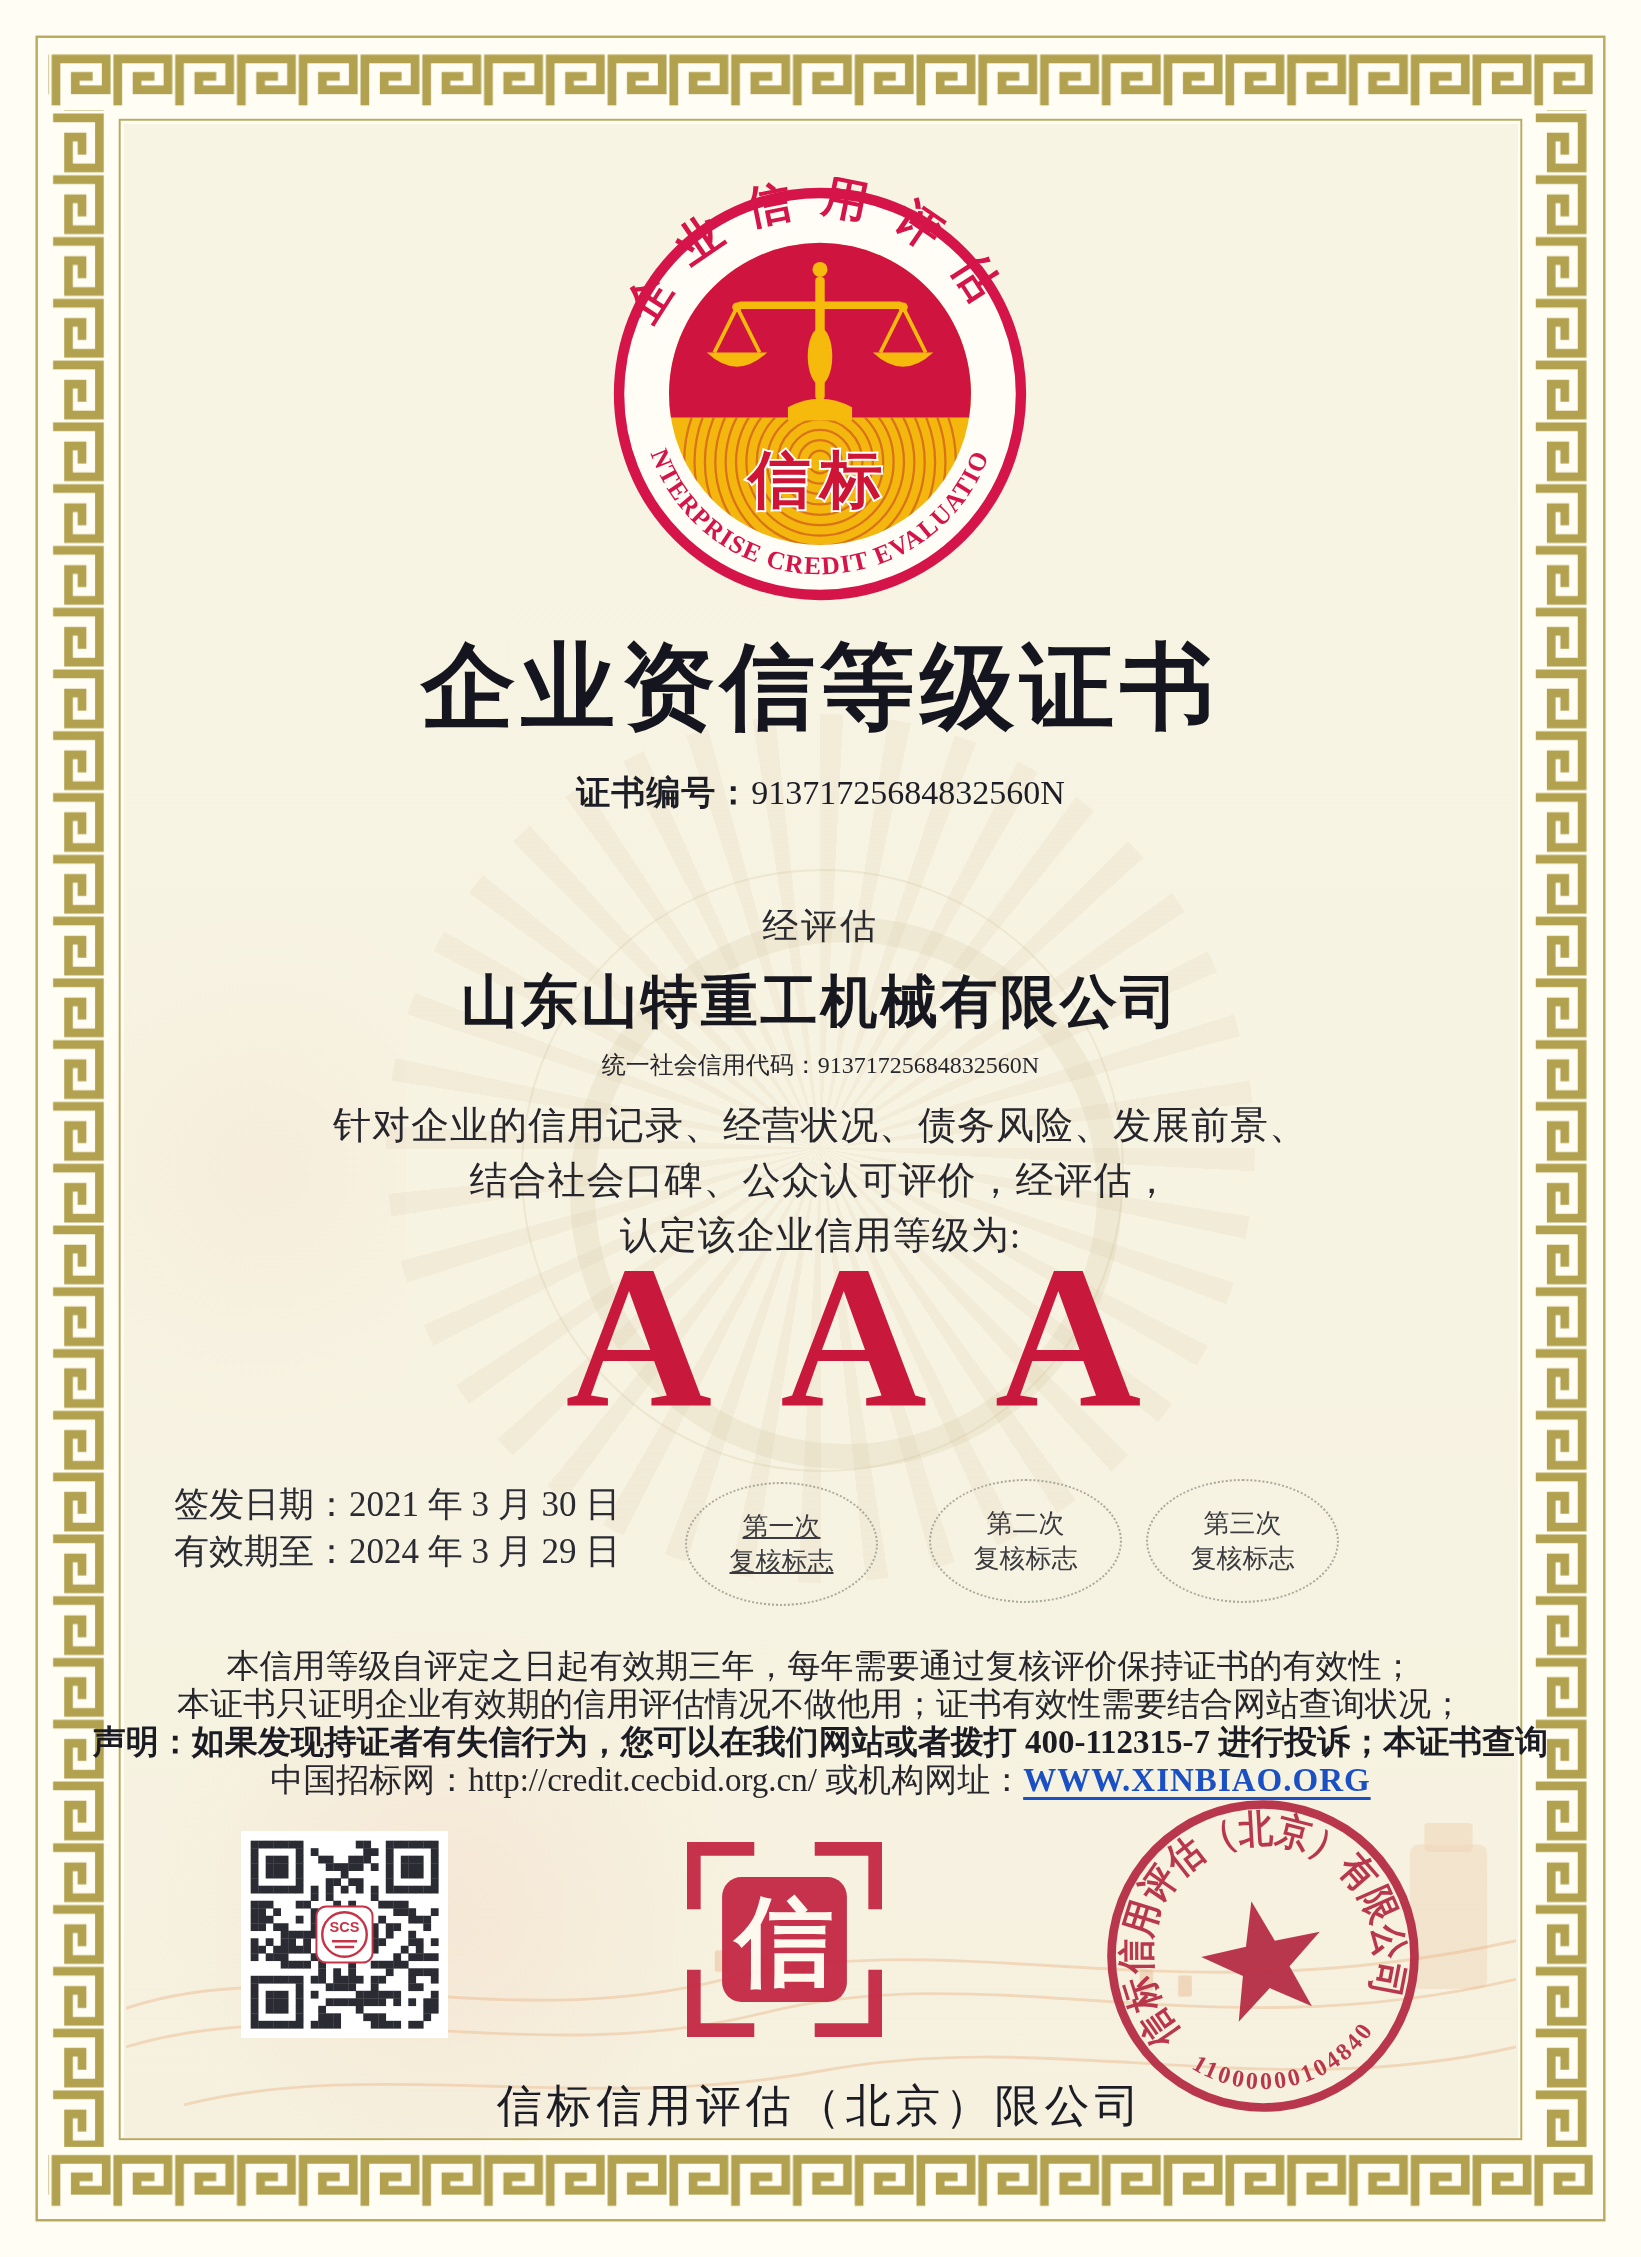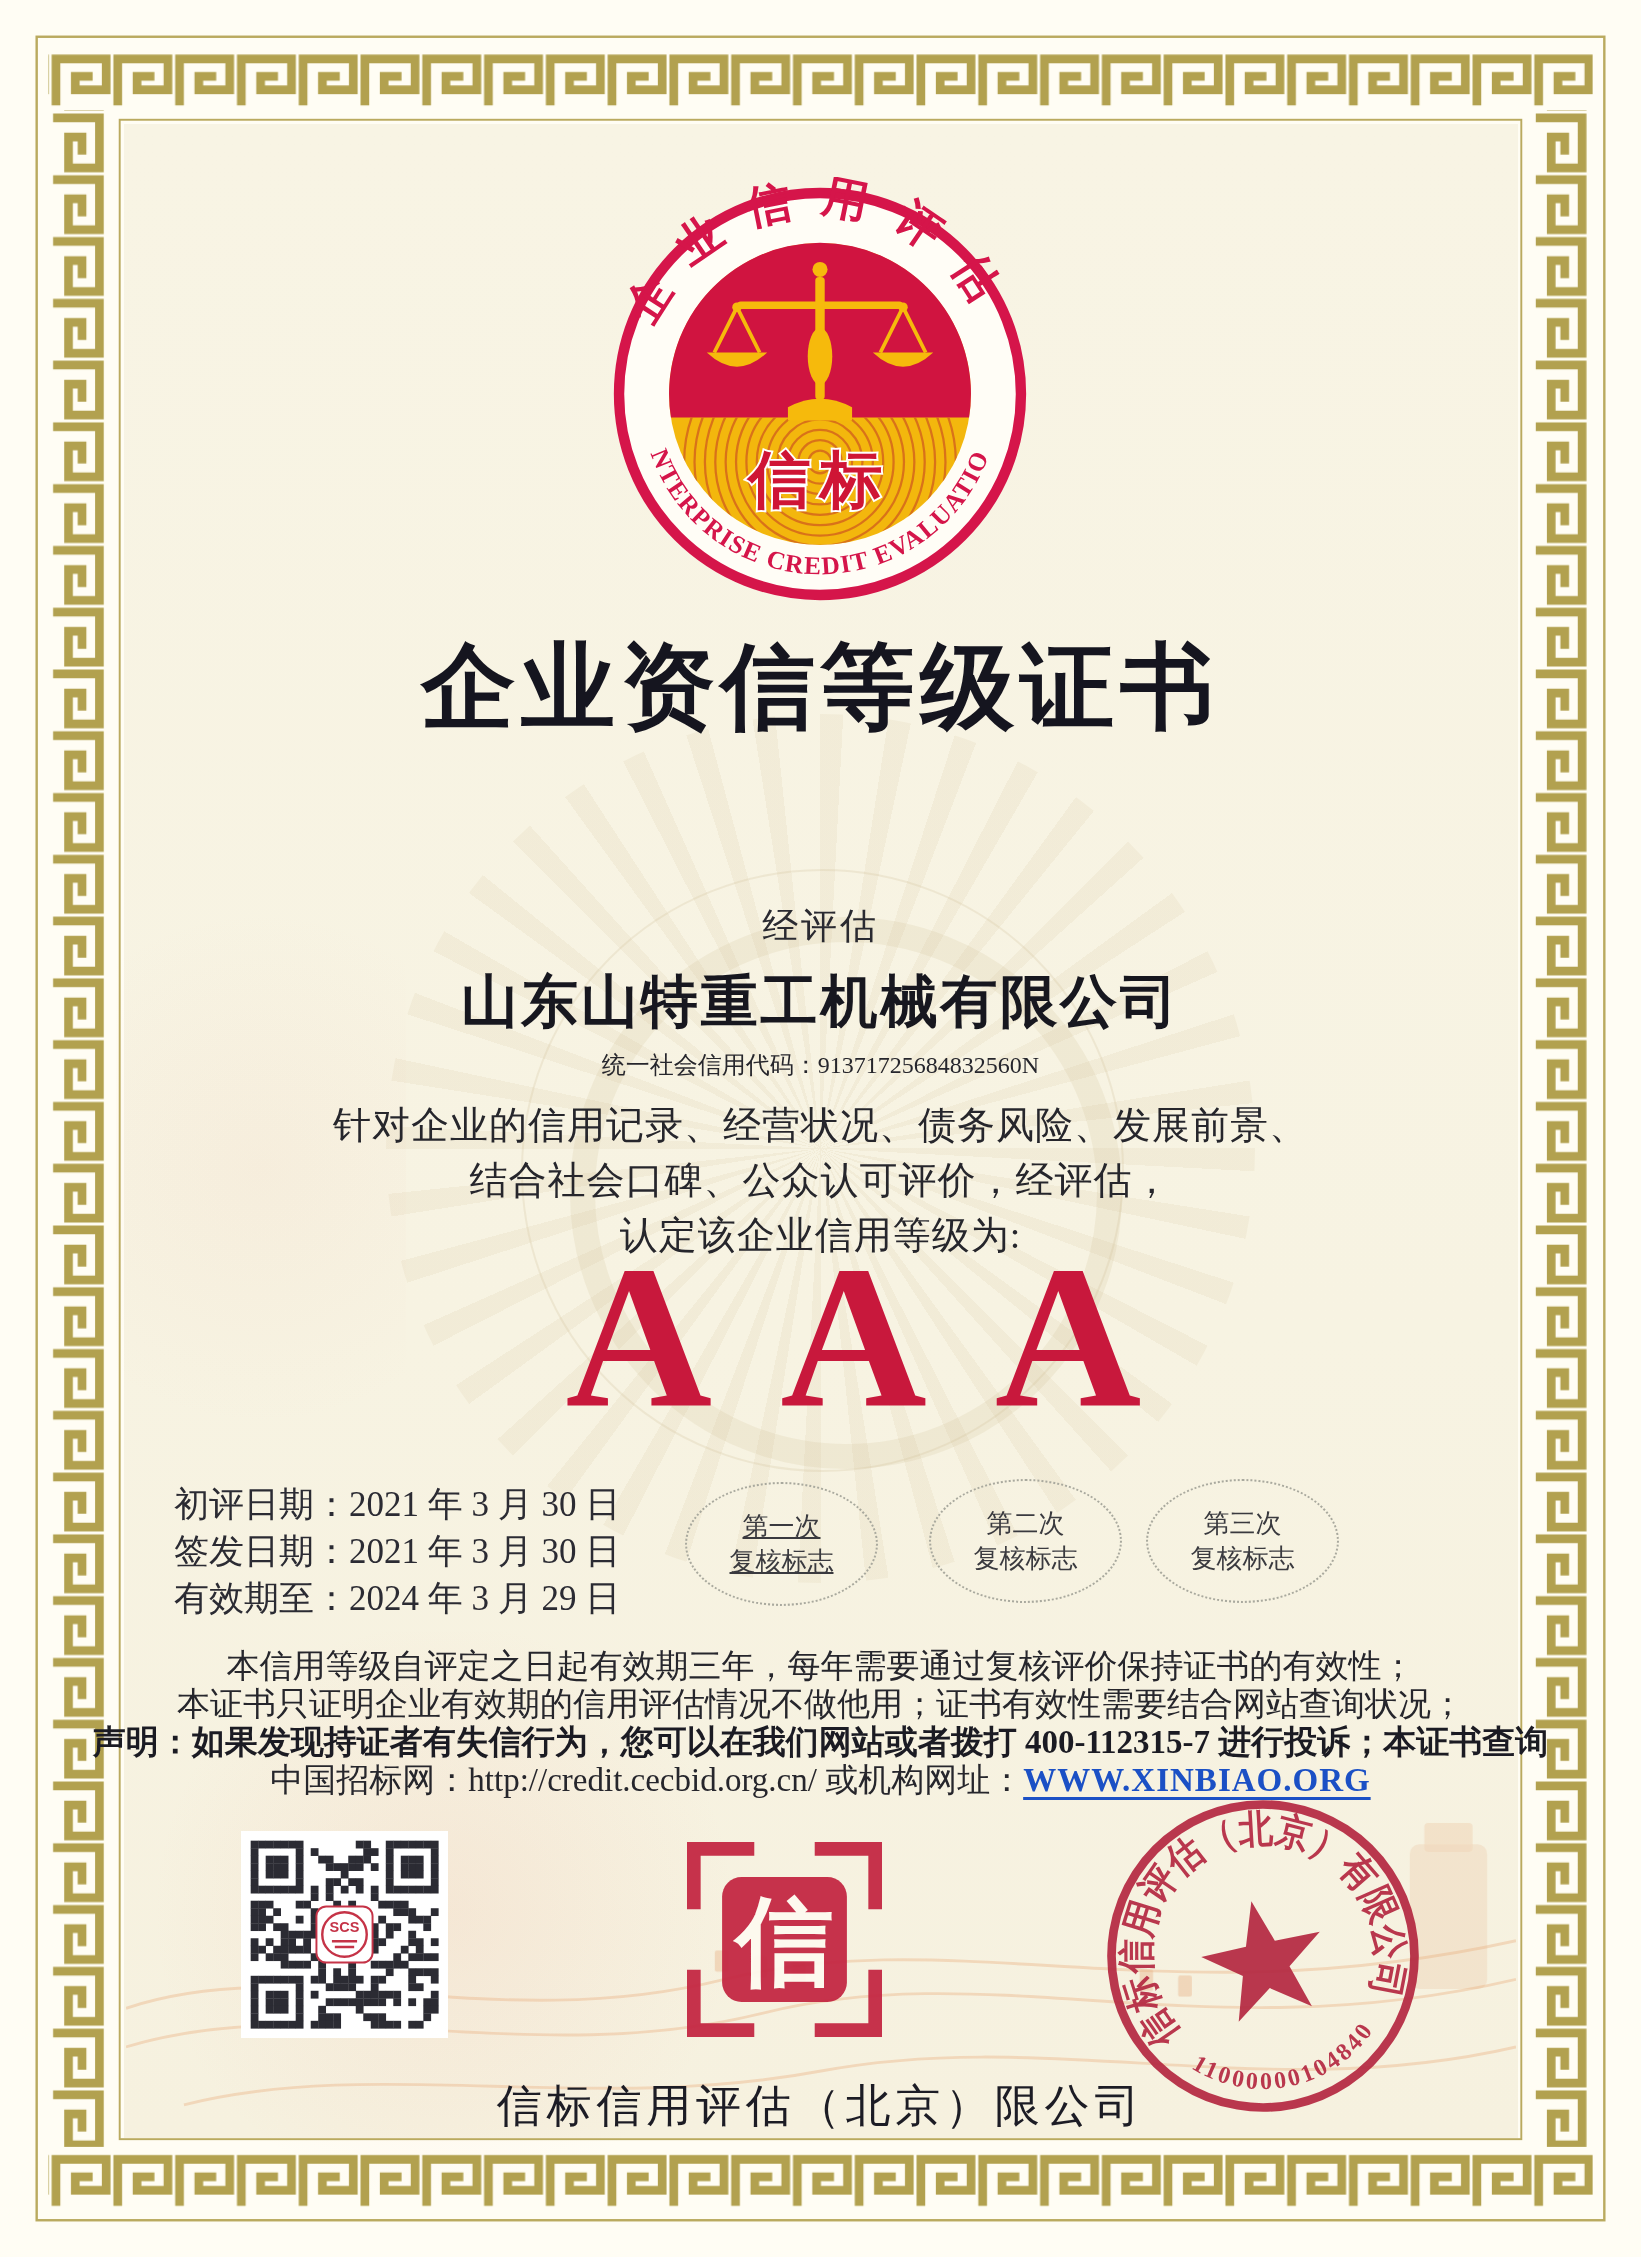--- a/index.html
+++ b/index.html
@@ -135,33 +135,35 @@
     <text x="0" y="113" text-anchor="middle" font-size="66" font-weight="bold" letter-spacing="10" fill="#cf1535" stroke="#ffffff" stroke-width="4" paint-order="stroke">信标</text>
     <text font-size="48" font-weight="bold" letter-spacing="28" fill="#d5154a">
       <textPath href="#arcTop" startOffset="50%" text-anchor="middle">企业信用评估</textPath>
     </text>
     <text font-size="27" font-weight="bold" letter-spacing="1.5" fill="#d5154a">
       <textPath href="#arcBot" startOffset="50%" text-anchor="middle">ENTERPRISE CREDIT EVALUATION</textPath>
     </text>
   </svg>
 
   <div class="abs center-line title">企业资信等级证书</div>
+  <div class="abs center-line certno">
+    <b>证书编号：</b><span>91371725684832560N</span>
+  </div>
   <div class="abs center-line assessed">经评估</div>
   <div class="abs center-line company">山东山特重工机械有限公司</div>
   <div class="abs center-line uscc">
     <span>统一社会信用代码：</span><span>91371725684832560N</span>
   </div>
   <div class="abs center-line bline bl1">针对企业的信用记录、经营状况、债务风险、发展前景、</div>
   <div class="abs center-line bline bl2">结合社会口碑、公众认可评价，经评估，</div>
   <div class="abs center-line bline bl3">认定该企业信用等级为:</div>
 
   <div class="abs center-line grade" style="color:#c8183c;">AAA</div>
 
   <div class="abs dates">
-    <div><span>初评日期：</span><span>2021 年 3 月 30 日</span></div>
     <div><span>签发日期：</span><span>2021 年 3 月 30 日</span></div>
     <div><span>有效期至：</span><span>2024 年 3 月 29 日</span></div>
   </div>
 
   <div class="abs oval" style="left:685px;top:1482px;text-decoration:underline;">
     <div>第一次</div>
     <div>复核标志</div>
   </div>
   <div class="abs oval" style="left:929px;top:1479px;">
     <div>第二次</div>

